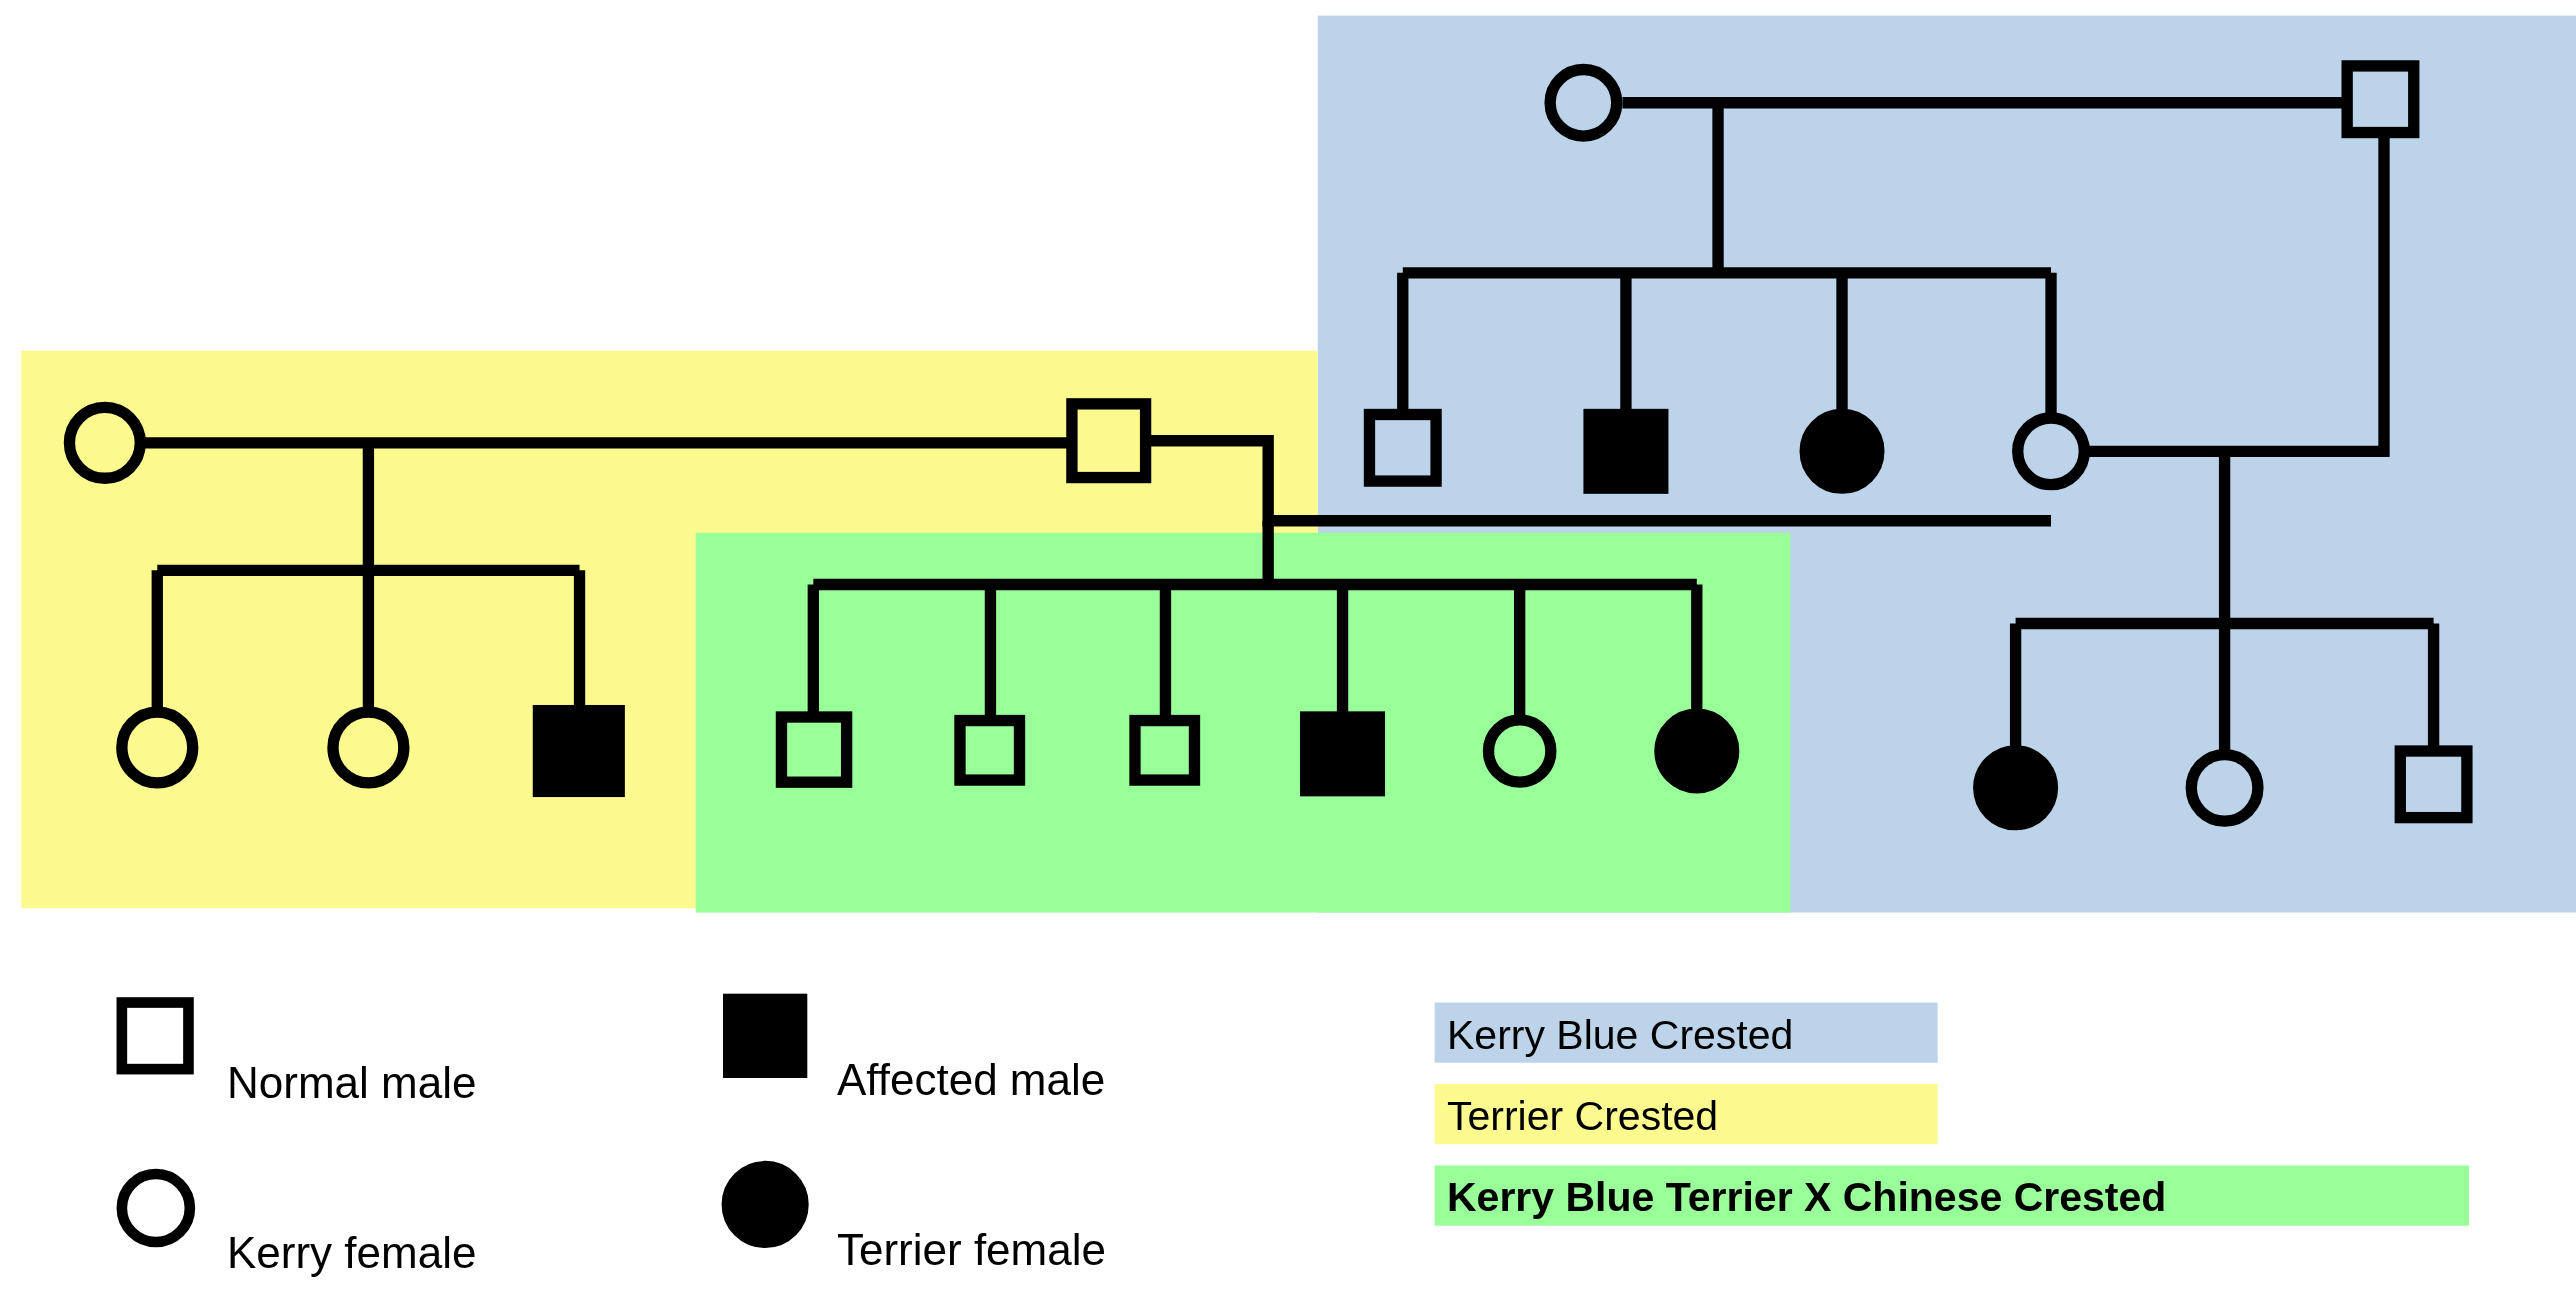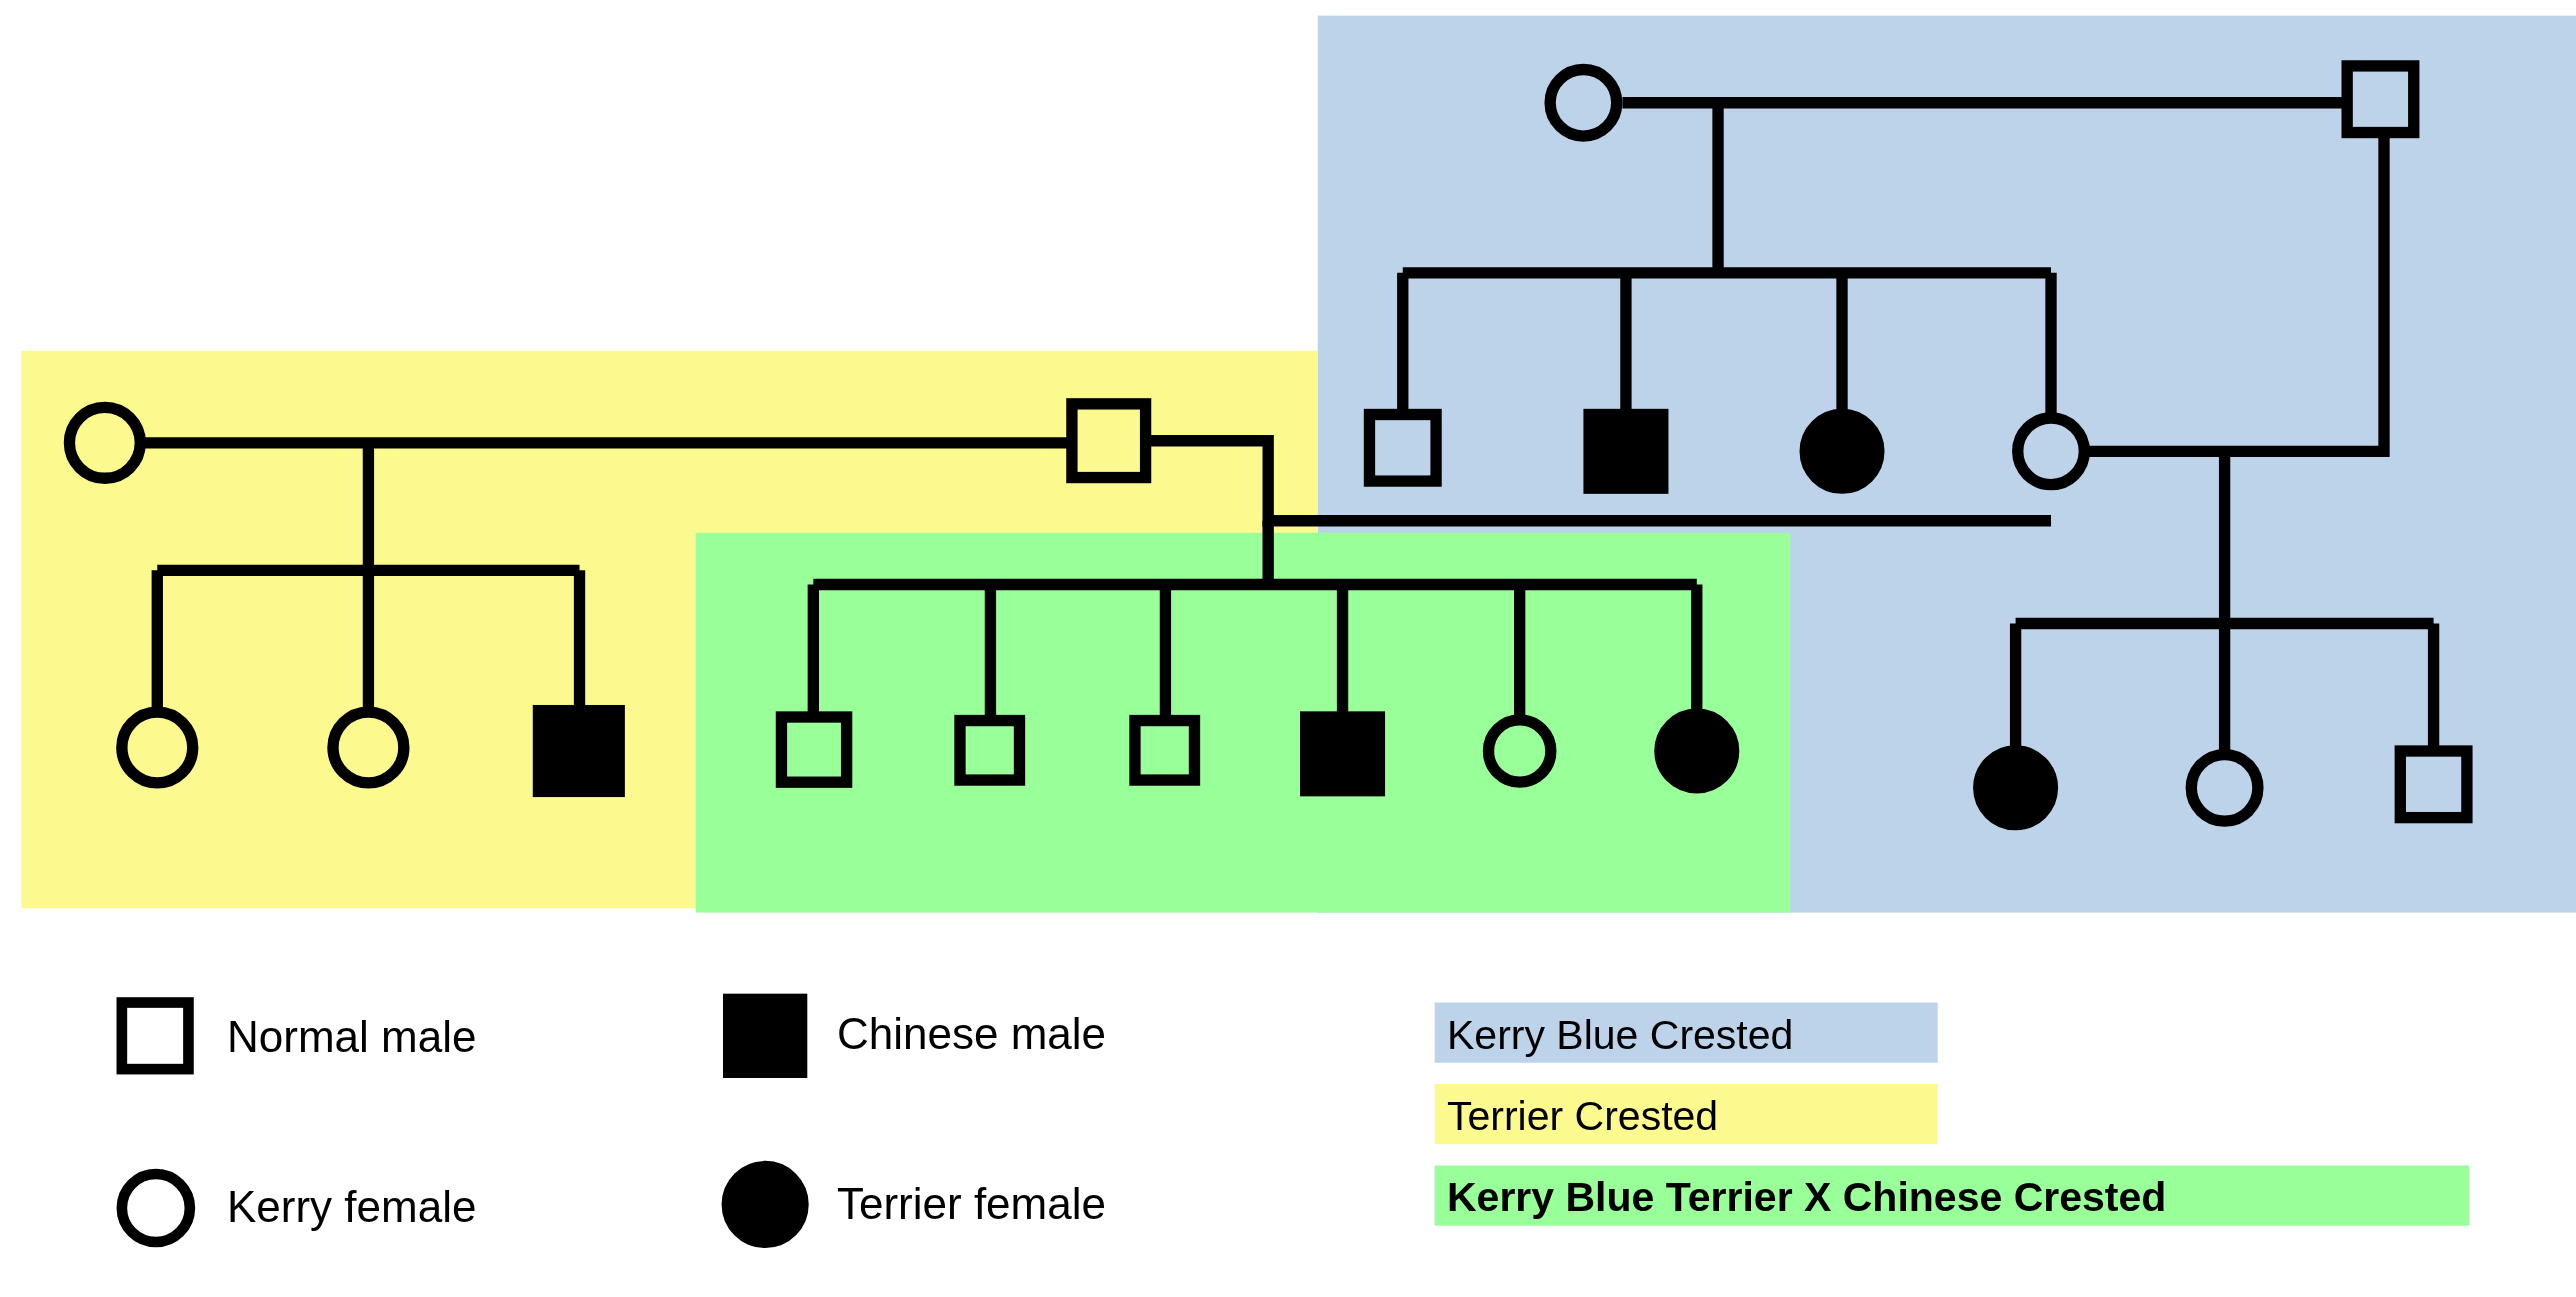--- a/index.html
+++ b/index.html
@@ -7,21 +7,21 @@
   body{font-family:"Liberation Sans", sans-serif;}
   #stage{position:relative;width:2576px;height:1298px;background:#ffffff;overflow:hidden;}
   #ped{position:absolute;left:0;top:0;width:2576px;height:1298px;}
   .legend-text{
     position:absolute;
     font-family:"Liberation Sans", sans-serif;
     color:#000;
     white-space:nowrap;
     line-height:1;
   }
-  .sym-text{font-size:44px;}
+  .sym-text{font-size:44px;margin-top:46px;}
   .breed-text{font-size:41px;}
 </style>
 </head>
 <body>
 
 <div id="stage">
 
   <svg id="ped" viewBox="0 0 3636 1832">
 
     <g>
@@ -113,21 +113,21 @@
     <g>
       <rect x="2025" y="1415" width="710" height="85" fill="#BDD3EA"></rect>
       <rect x="2025" y="1530" width="710" height="85" fill="#FCFA8E"></rect>
       <rect x="2025" y="1645" width="1460" height="85" fill="#99FF99"></rect>
     </g>
 
   </svg>
 
   <div class="legend-text sym-text" style="left:227px; top:1015px;">Normal male</div>
 
-  <div class="legend-text sym-text" style="left:837px; top:1012px;">Chinese male</div>
+  <div class="legend-text sym-text" style="left:837px; top:1012px;">Affected male</div>
 
   <div class="legend-text sym-text" style="left:227px; top:1185px;">Kerry female</div>
 
   <div class="legend-text sym-text" style="left:837px; top:1182px;">Terrier female</div>
 
   <div class="legend-text breed-text" style="left:1447px; top:1015px;">Kerry Blue Crested</div>
 
   <div class="legend-text breed-text" style="left:1447px; top:1096px;">Terrier Crested</div>
 
   <div class="legend-text breed-text" style="left:1447px; top:1177px;font-weight:bold;">Kerry Blue Terrier X Chinese Crested</div>

